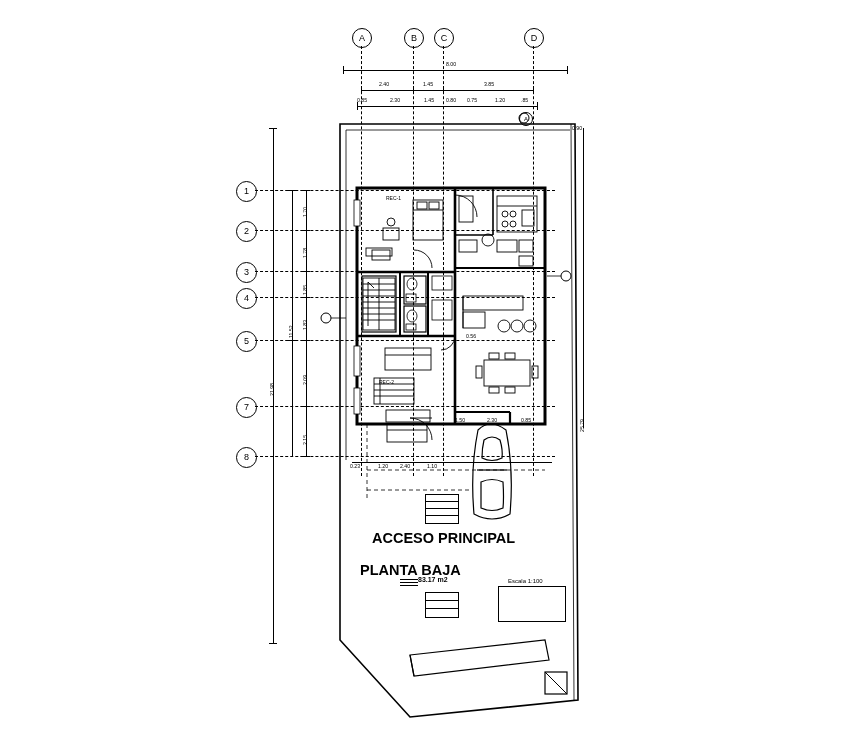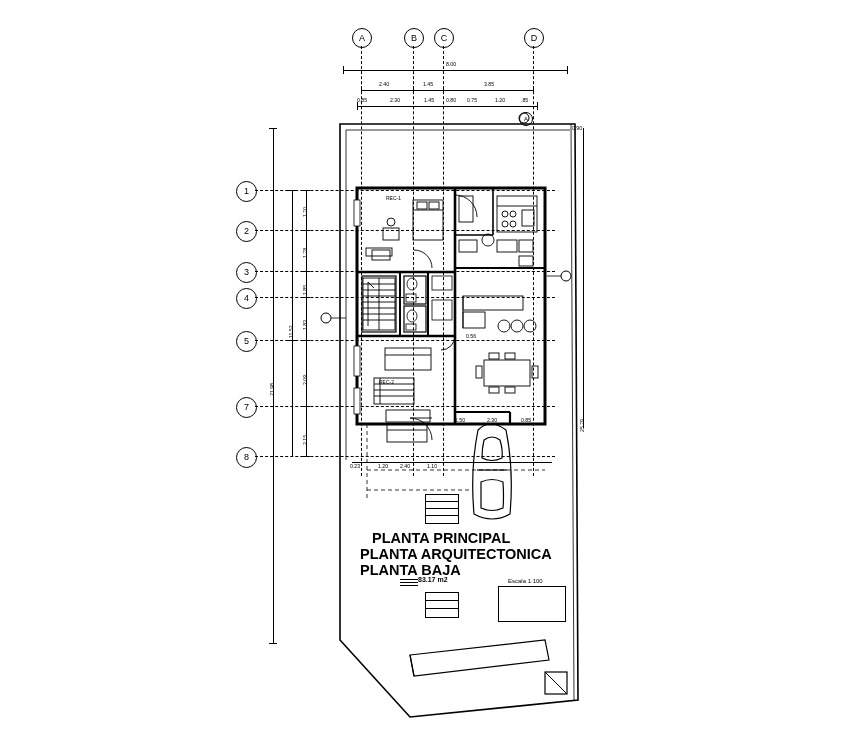--- a/index.html
+++ b/index.html
@@ -302,22 +302,21 @@
 
   <div class="ln" style="left:352px;top:462px;width:200px;height:1px;"></div>
   <div class="dimtxt" style="left:350px;top:464px;">0.23</div>
   <div class="dimtxt" style="left:378px;top:464px;">1.20</div>
   <div class="dimtxt" style="left:400px;top:464px;">2.40</div>
   <div class="dimtxt" style="left:427px;top:464px;">1.10</div>
   <div class="dimtxt" style="left:455px;top:418px;">1.50</div>
   <div class="dimtxt" style="left:487px;top:418px;">2.30</div>
   <div class="dimtxt" style="left:521px;top:418px;">0.85</div>
 
-  <div class="title" style="left:372px;top:530px;">PLANTA PRINCIPAL</div>
-  <div class="title" style="left:360px;top:546px;">PLANTA ARQUITECTONICA</div>
+  <div class="title" style="left:372px;top:530px;">ACCESO PRINCIPAL</div>
   <div class="title" style="left:360px;top:562px;">PLANTA BAJA</div>
 
   <div class="hatch" style="left:400px;top:578px;width:18px;height:8px;"></div>
   <div class="small" style="left:418px;top:576px;font-weight:bold;font-size:7px;">83.17 m2</div>
   <div class="small" style="left:508px;top:577px;font-size:6px;">Escala 1:100</div>
 
   <div class="box" style="left:425px;top:494px;width:32px;height:7px;"></div>
   <div class="box" style="left:425px;top:501px;width:32px;height:7px;"></div>
   <div class="box" style="left:425px;top:508px;width:32px;height:7px;"></div>
   <div class="box" style="left:425px;top:515px;width:32px;height:7px;"></div>

